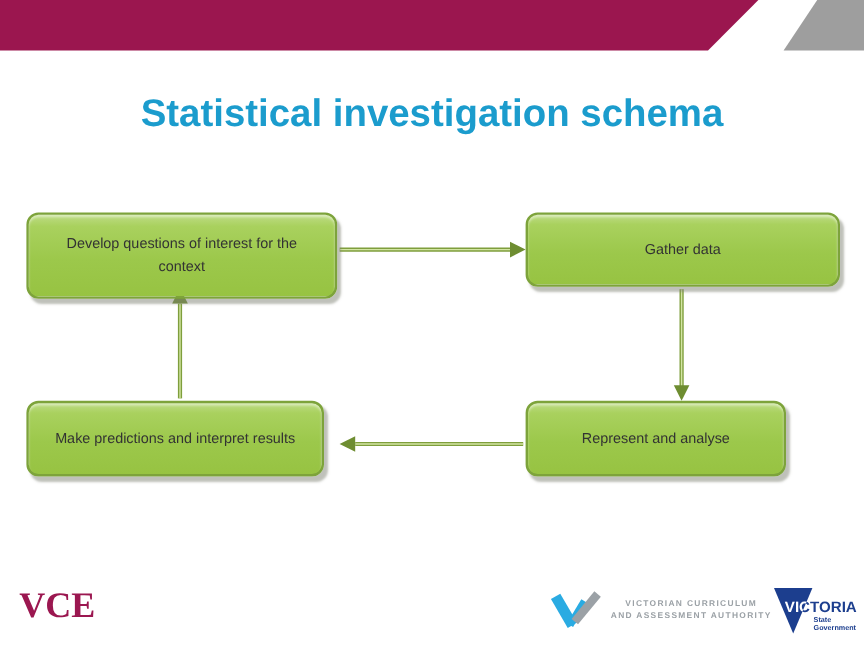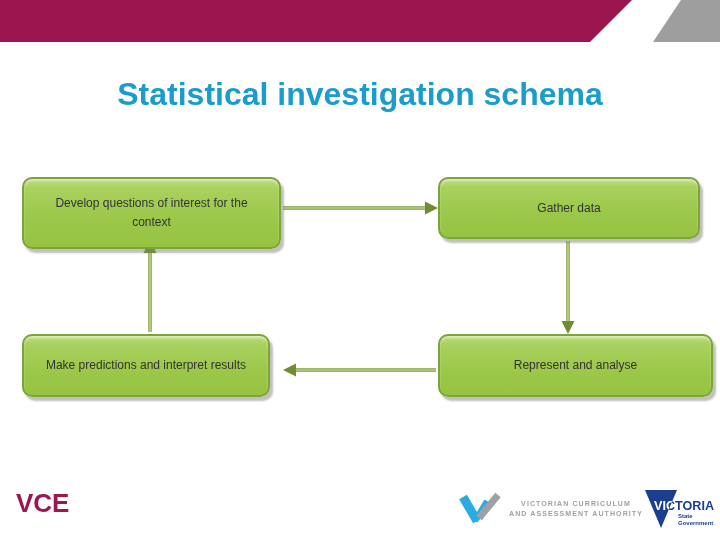--- a/index.html
+++ b/index.html
@@ -37,31 +37,32 @@
     text-align: center;
     color: #333333;
     font-size: 12px;
     line-height: 1.55;
     padding: 2px 18px;
     z-index: 2;
   }
   .box-develop   { left: 22px;  top: 177px; width: 259px; height: 72px; }
   .box-gather    { left: 438px; top: 177px; width: 262px; height: 62px; align-items: center; }
   .box-predict   { left: 22px;  top: 334px; width: 248px; height: 63px; }
-  .box-represent { left: 438px; top: 334px; width: 275px; height: 63px; }
+  .box-represent { left: 438px; top: 334px; width: 217px; height: 63px; }
 
   .arrows-svg { position: absolute; top: 0; left: 0; z-index: 1; }
 
   
   .vce-logo {
     position: absolute;
     left: 16px; top: 490px;
-    font-size: 26px; font-weight: bold;
+    font-size: 30px; font-weight: bold;
     color: #9b1750;
     line-height: 1;
+    font-family: Liberation Serif, serif;
   }
   .vcaa-logo {
     position: absolute;
     left: 458px; top: 492px;
     display: flex; align-items: center; gap: 7px;
   }
   .vcaa-text {
     font-size: 7px; font-weight: bold;
     color: #9ba1a6;
     letter-spacing: 1.1px;

